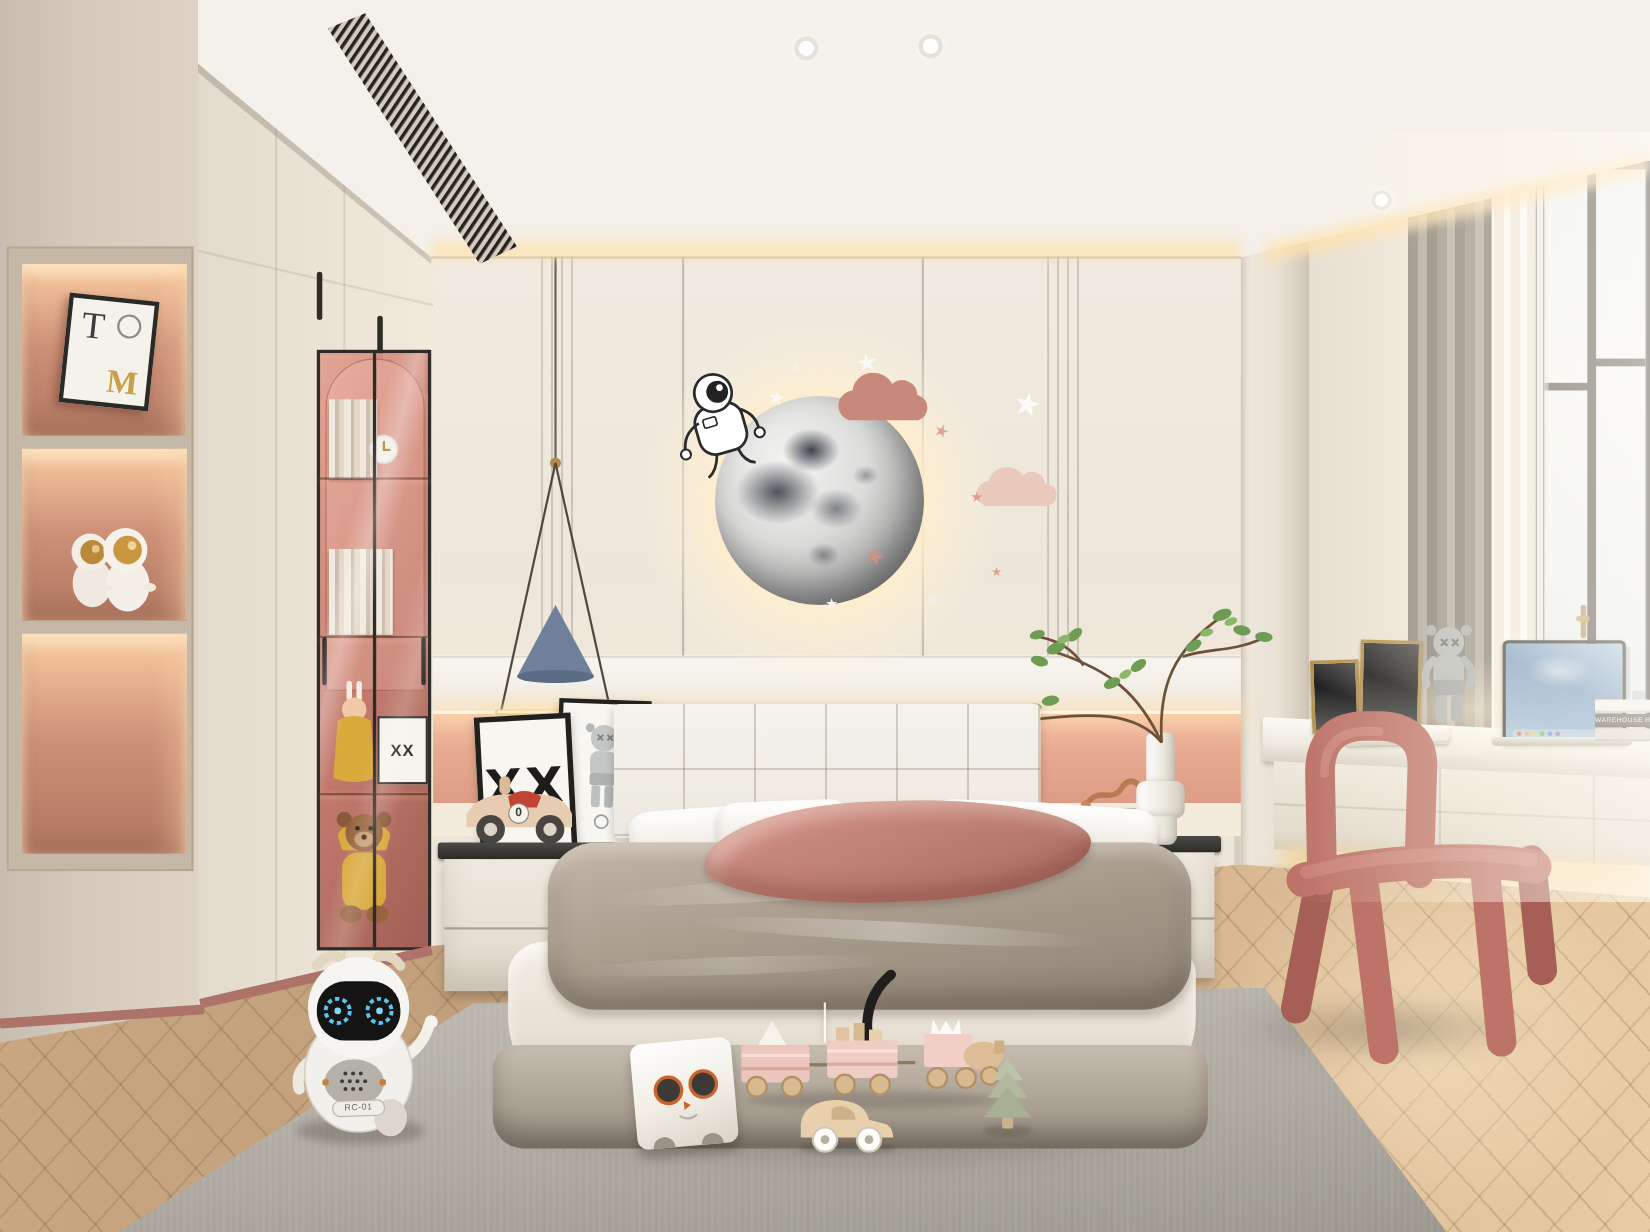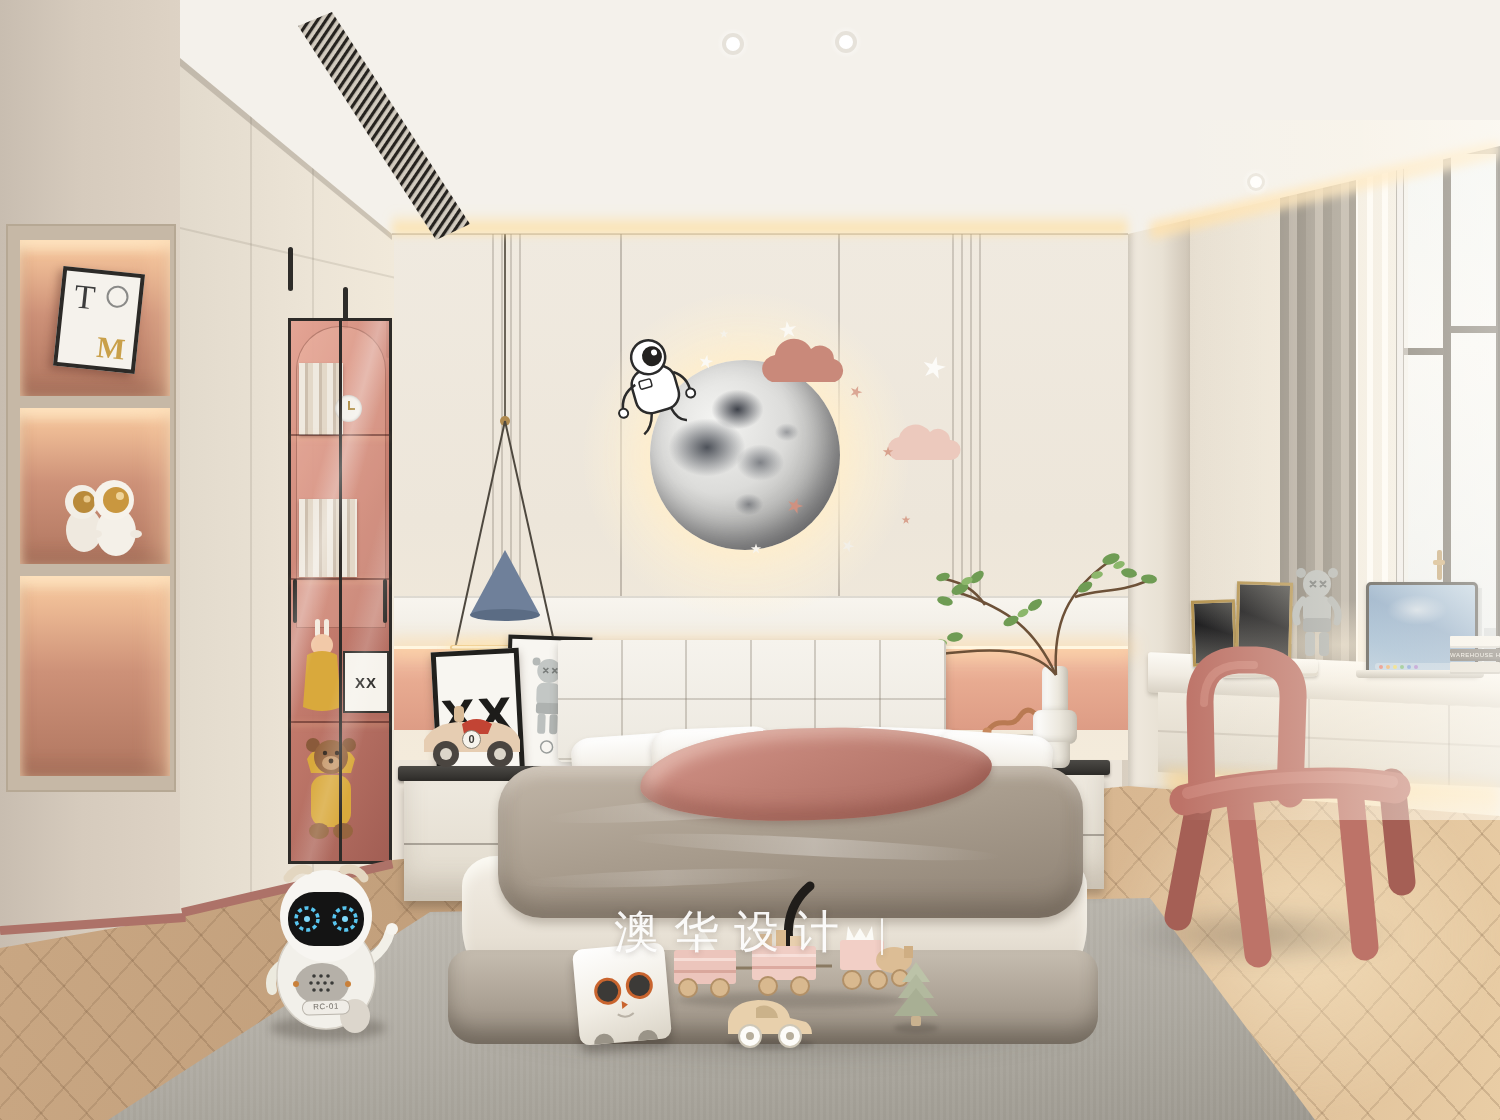--- a/index.html
+++ b/index.html
@@ -664,17 +664,16 @@
         <path d="M220,155 L235,312"></path>
       <path d="M72,165 L70,67 Q70,27 108,25 L126,25 Q165,27 163,65 L160,159"></path>
     </g>
     <path d="M55,165 C130,145 220,145 265,153" stroke="#bd7368" stroke-width="31" fill="none" stroke-linecap="round"></path>
     <path d="M58,158 C130,139 218,139 262,147" stroke="#cc867a" stroke-width="12" fill="none" stroke-linecap="round" opacity=".8"></path>
     <path d="M74,68 Q74,32 108,30 L124,30" stroke="#d18d80" stroke-width="8" fill="none" stroke-linecap="round" opacity=".7"></path>
   </svg>
 
   <div class="abs haze"></div>
   <div class="abs watermark">
-    <span class="wm-cn">澳华设计</span>
     <span class="wm-sep">|</span>
   </div>
 
 </div>
 
 </body></html>

